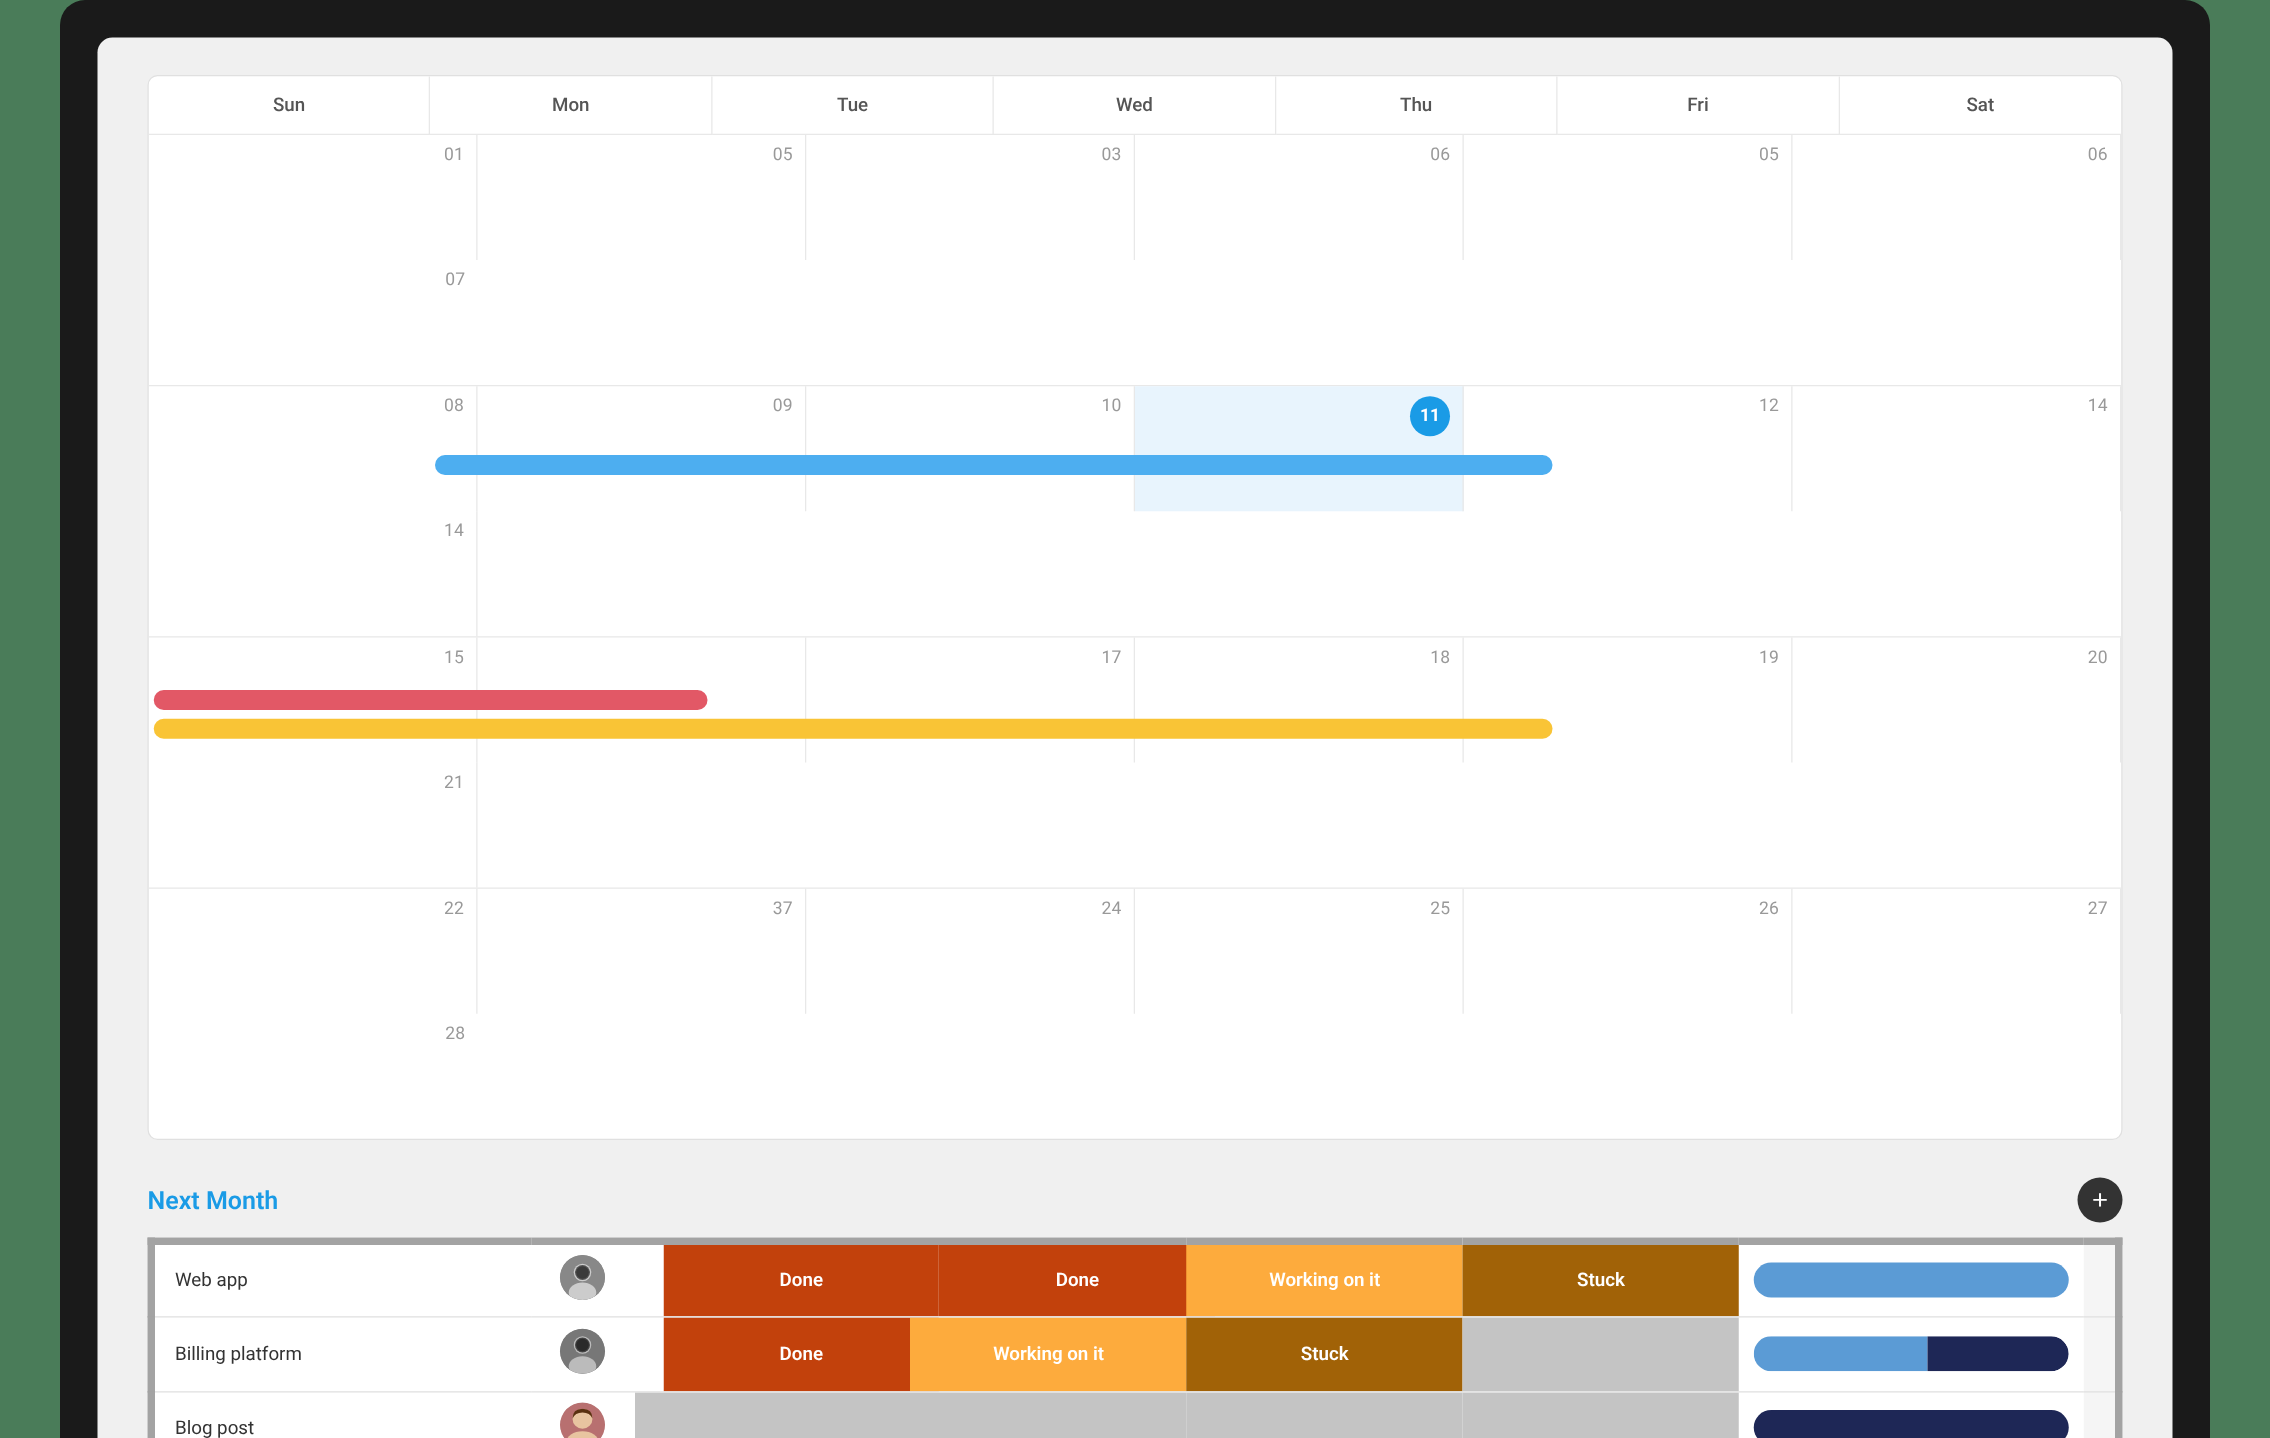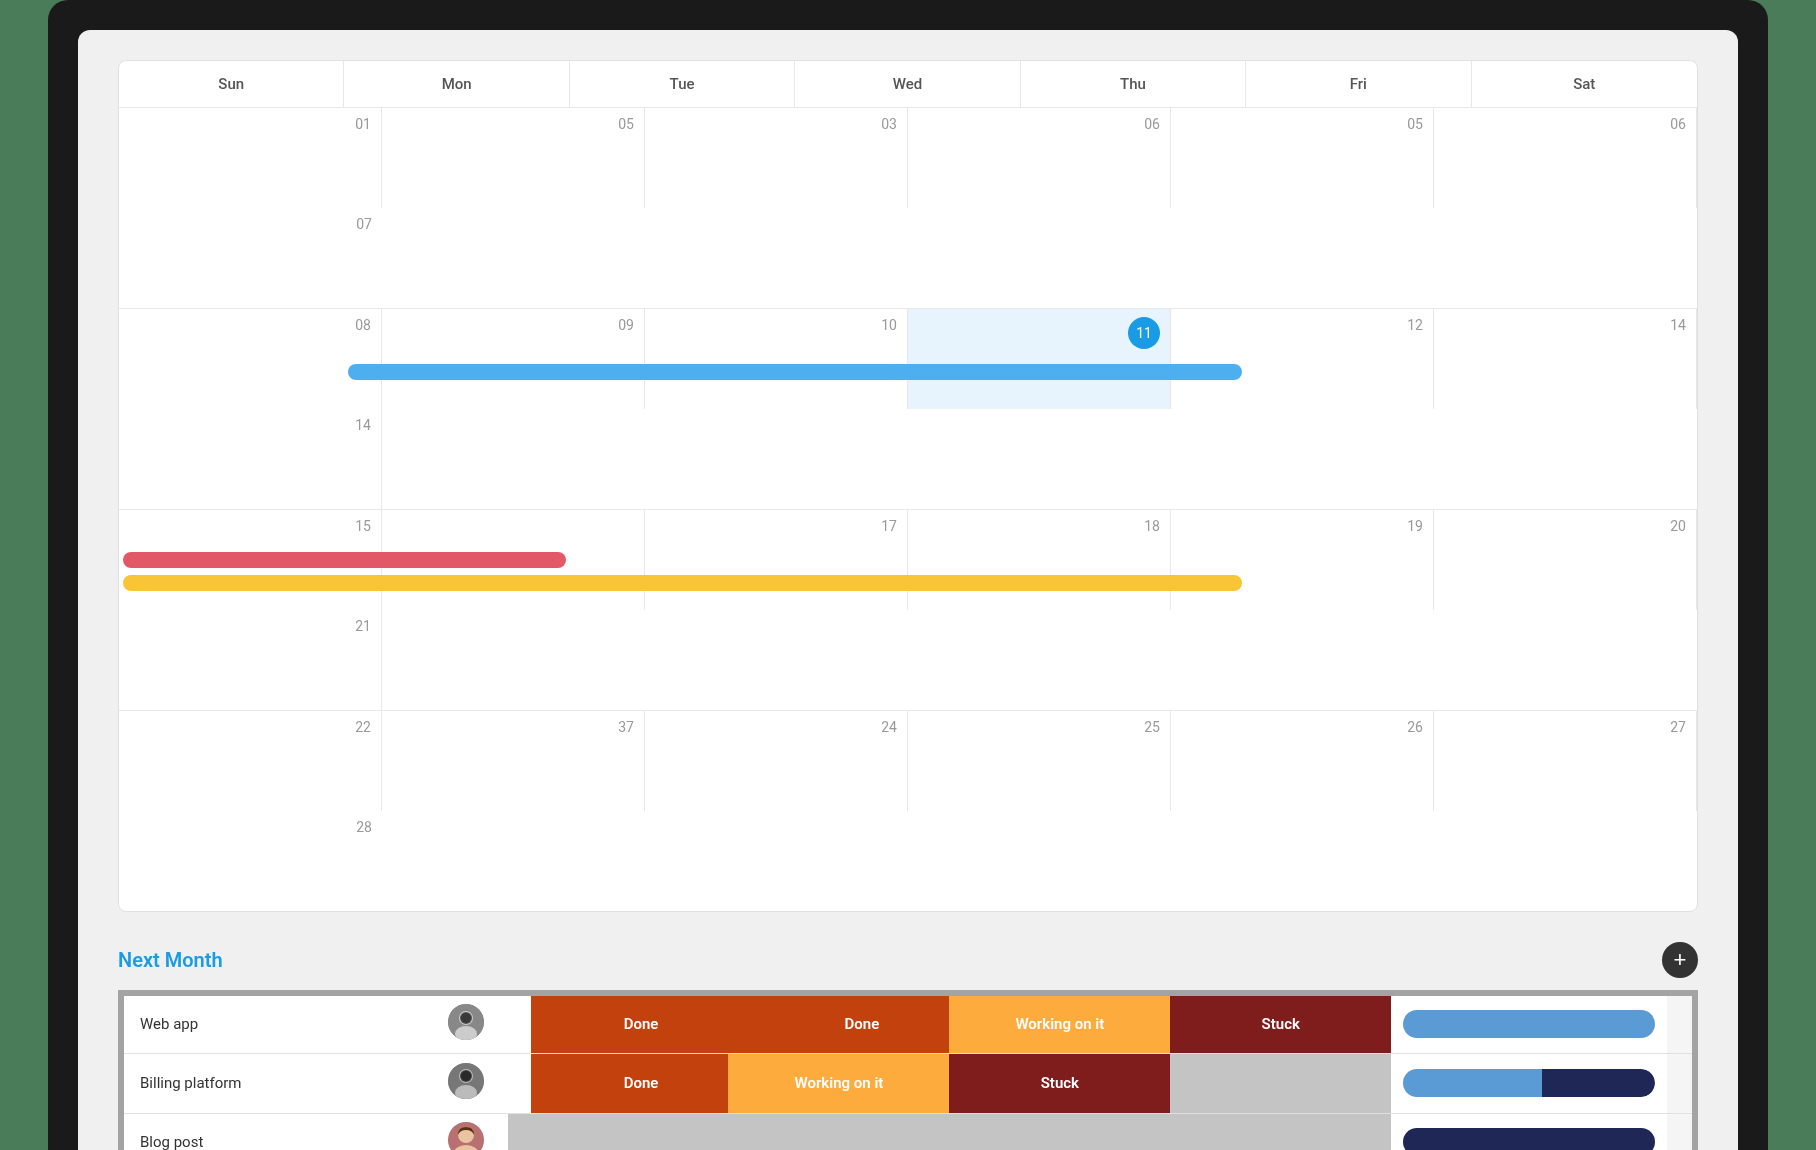--- a/index.html
+++ b/index.html
@@ -58,21 +58,21 @@
       text-align: right;
       display: block;
     }
     .today-badge {
       width: 32px;
       height: 32px;
       background: #1a9be6;
       border-radius: 50%;
       color: white;
       font-size: 14px;
-      font-weight: 400;
+      font-weight: 700;
       display: flex;
       align-items: center;
       justify-content: center;
       margin-left: auto;
     }
     .week-row {
       display: grid;
       grid-template-columns: repeat(6, 1fr);
       border-bottom: 1px solid #e8e8e8;
       position: relative;
@@ -151,21 +151,21 @@
       height: 100%;
       display: flex;
       align-items: center;
       justify-content: center;
       font-size: 15px;
       font-weight: 600;
       color: white;
     }
     .status-done { background: #c2410c; margin-left: 23px; }
     .status-working { background: #fdab3d; }
-    .status-stuck { background: #7f1d1d; }
+    .status-stuck { background: #a16207; }
     .status-empty { background: #c4c4c4; }
     .progress-cell {
       width: 200px;
       padding: 10px 12px;
     }
     .progress-bar-container {
       height: 28px;
       border-radius: 14px;
       overflow: hidden;
       display: flex;

